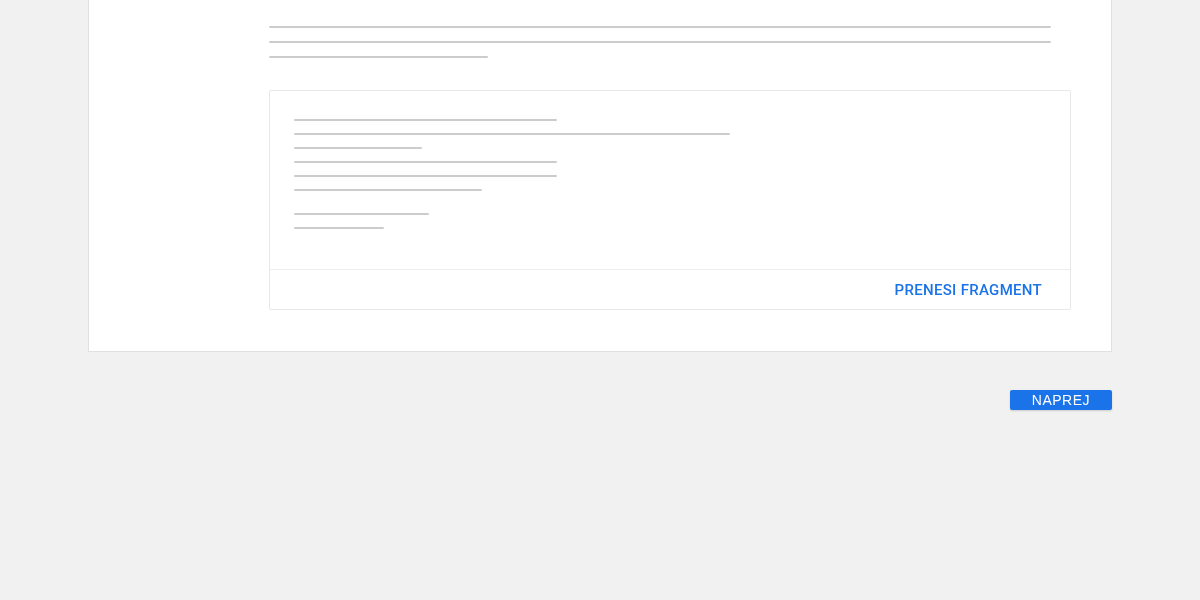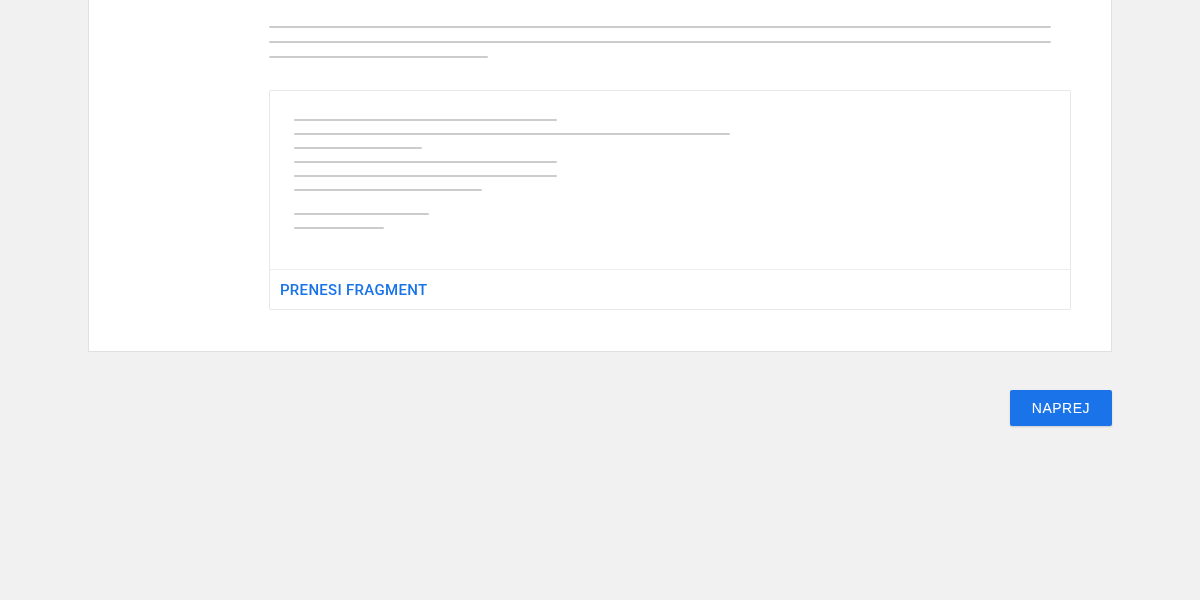--- a/index.html
+++ b/index.html
@@ -51,40 +51,41 @@
     }
     .code-line {
       height: 2px;
       background: #ccc;
       border-radius: 1px;
       margin-bottom: 12px;
     }
     .code-footer {
       border-top: 1px solid #eee;
       padding: 10px 28px 10px 10px;
+      text-align: right;
     }
     .download-link {
       color: #1a73e8;
       font-size: 15px;
       font-weight: 500;
       letter-spacing: 0.3px;
       text-decoration: none;
       display: inline-block;
       cursor: pointer;
     }
     .action-row {
       width: 1024px;
       margin: 28px auto 0 auto;
       text-align: right;
     }
     .next-button {
       background: #1a73e8;
       color: #fff;
       border: none;
-      padding: 10px 22px;
+      padding: 2px 22px;
       font-size: 14px;
       font-weight: 500;
       letter-spacing: 0.5px;
       border-radius: 2px;
       cursor: pointer;
       box-shadow: 0 1px 2px rgba(0,0,0,0.15);
     }
   </style>
 </head>
 <body>

